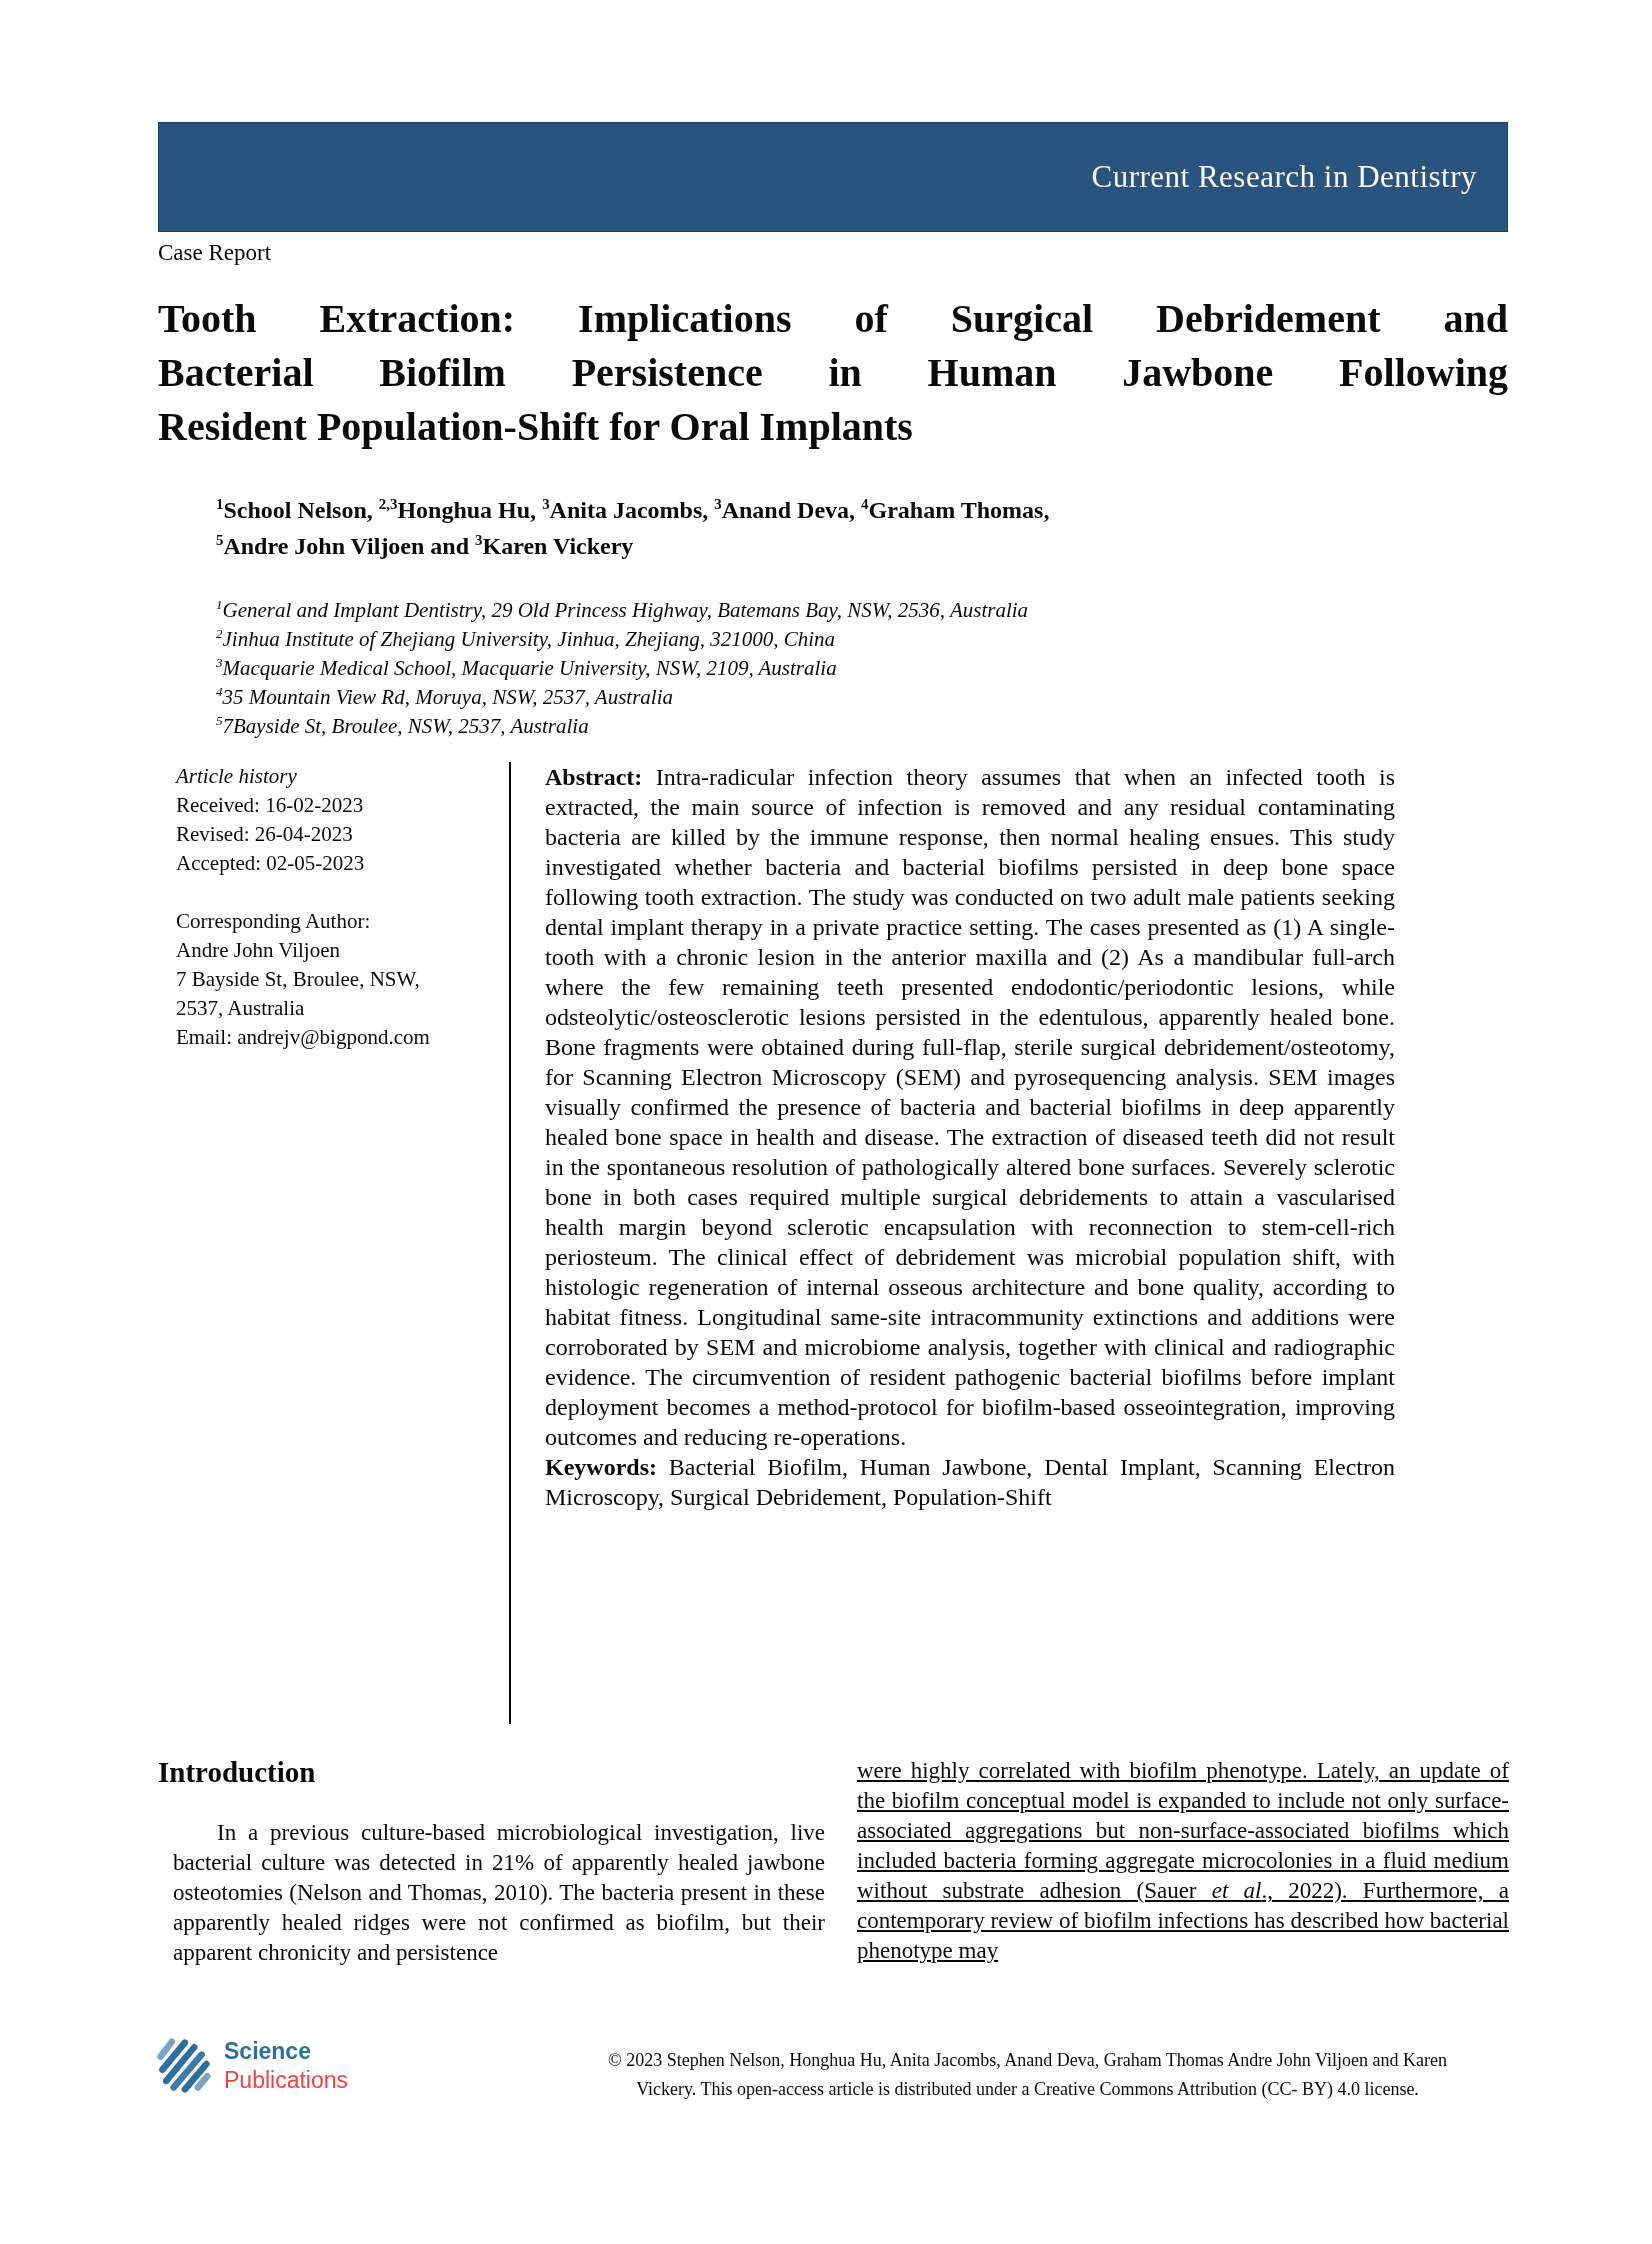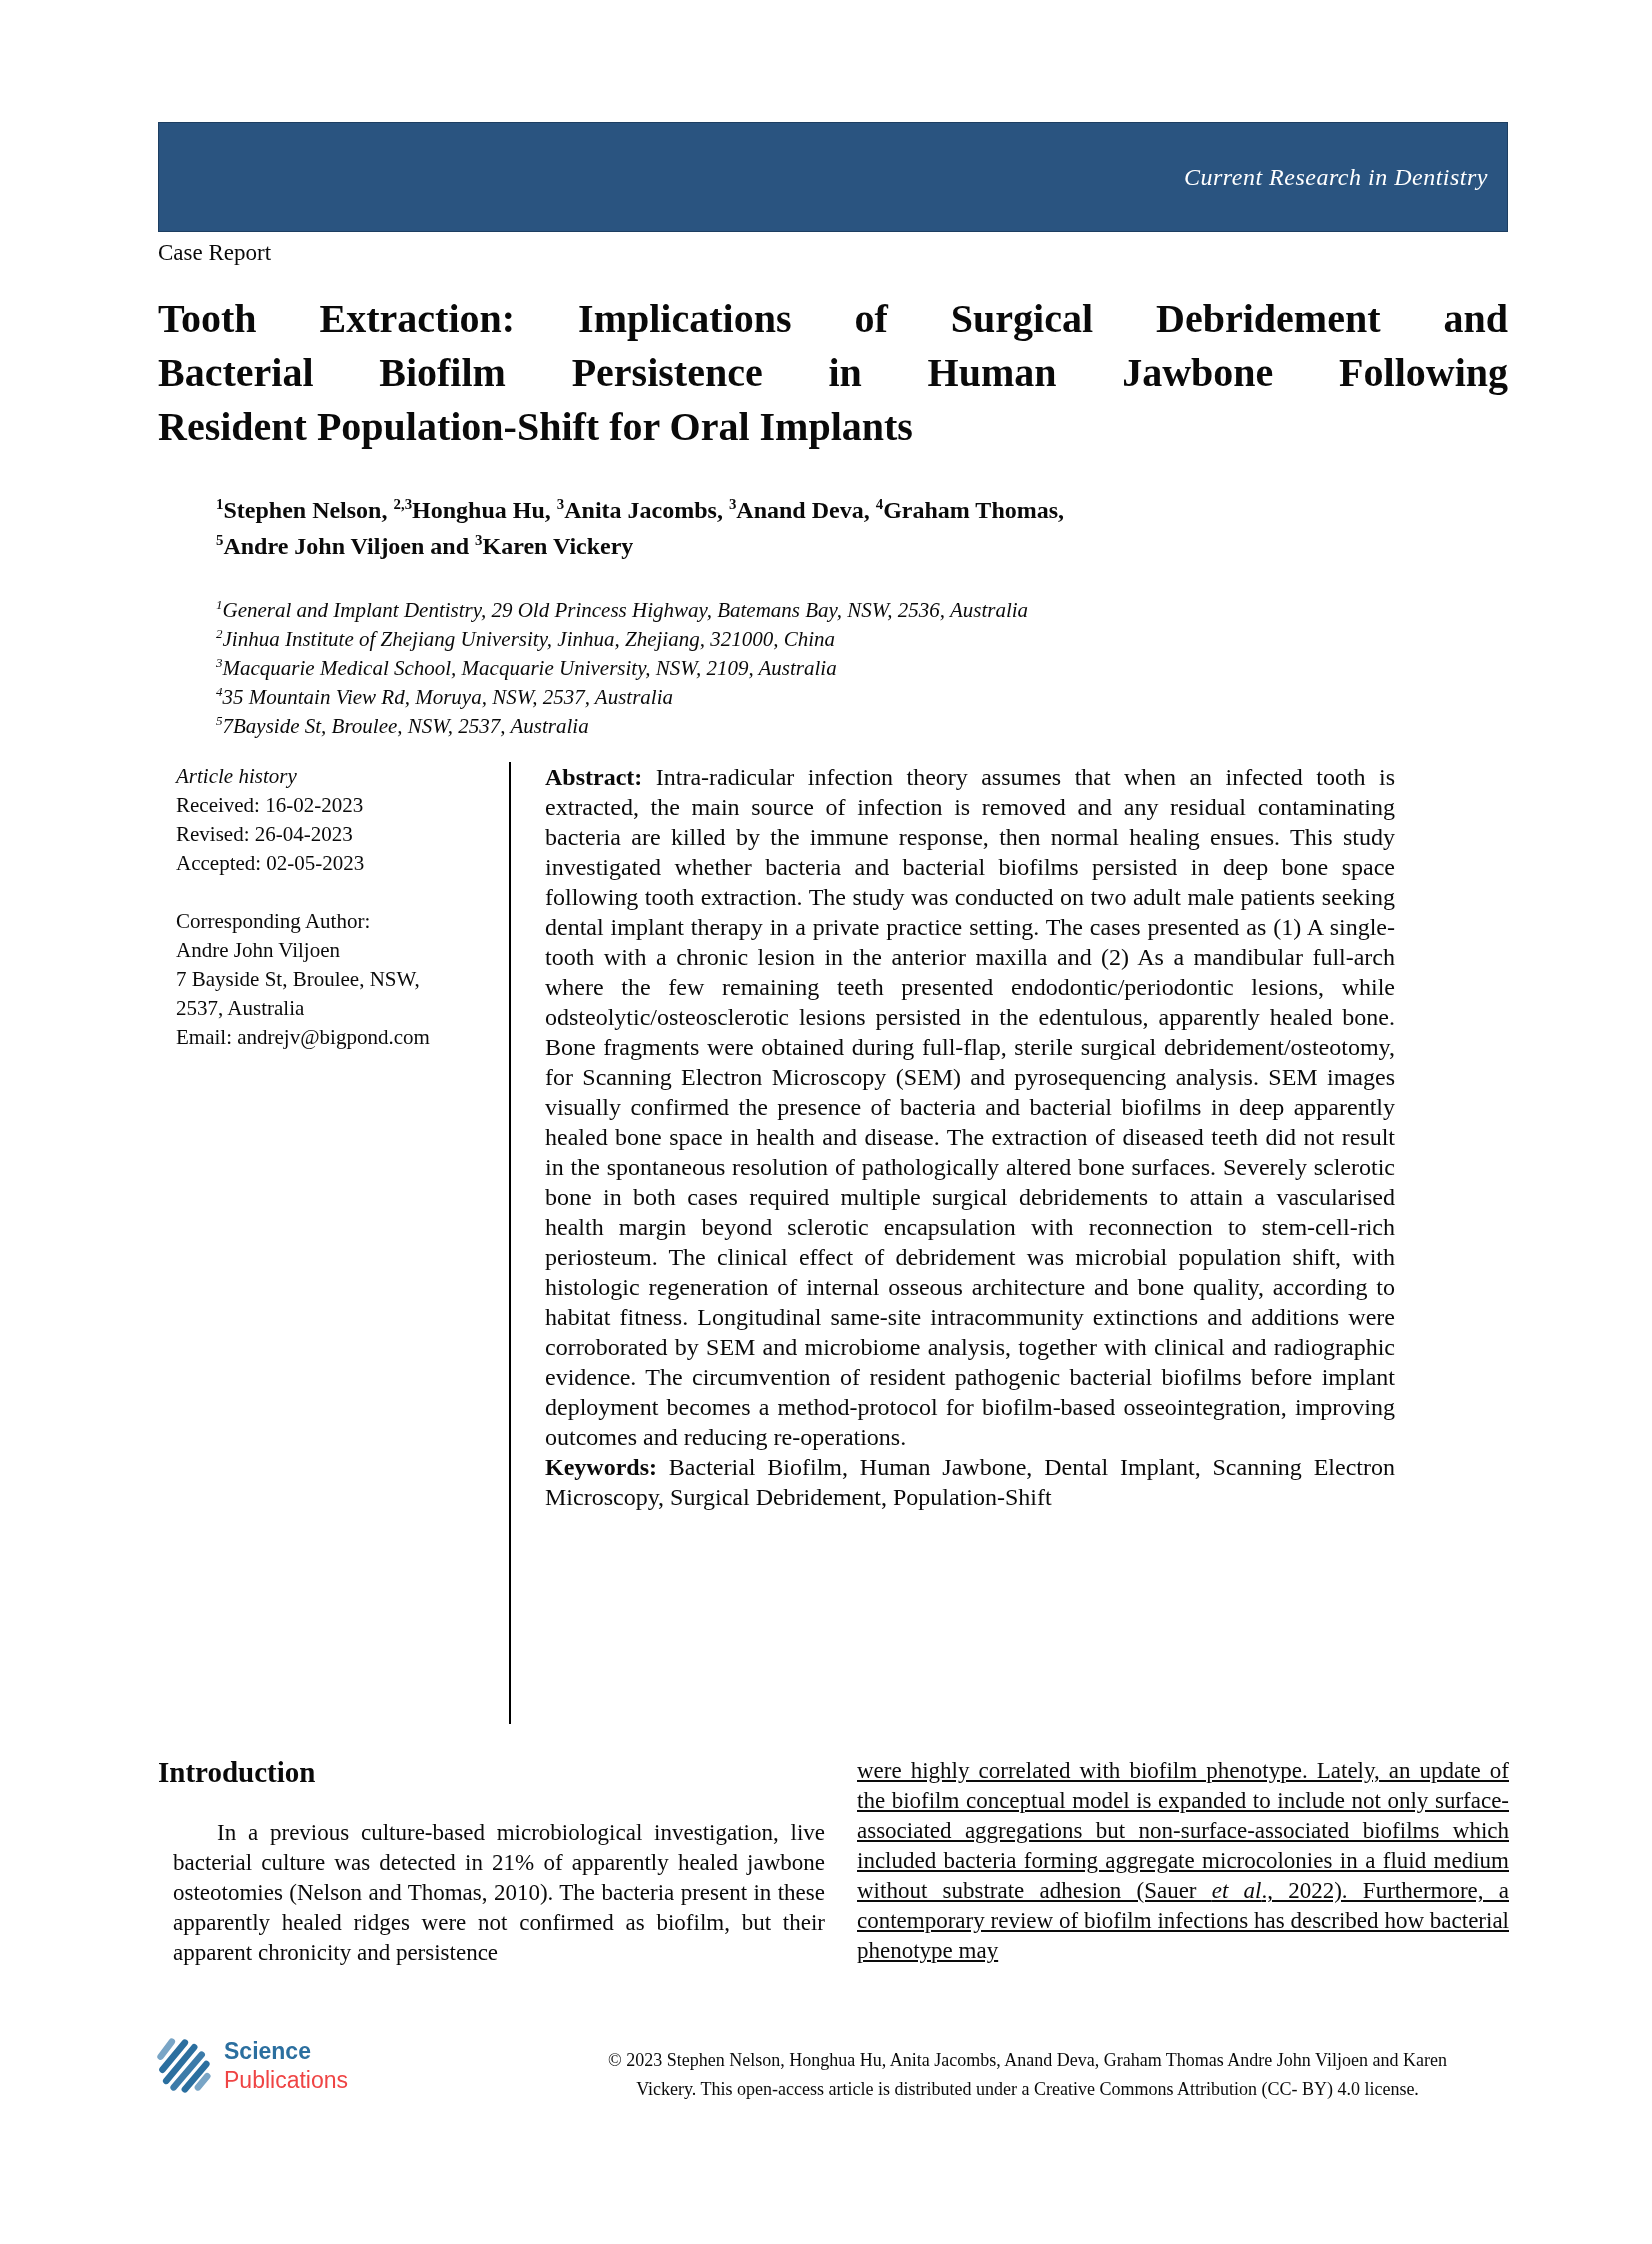--- a/index.html
+++ b/index.html
@@ -9,21 +9,21 @@
   }
   .abs{position:absolute;}
 
   
   .banner{
     left:158px;top:122px;width:1350px;height:110px;
     background:#2A5480;border:1px solid #1d3e61;box-sizing:border-box;
     display:flex;align-items:center;justify-content:flex-end;
   }
   .journal-name{
-    color:#ffffff;font-style:italic;font-size:24px;padding-right:19px;
+    color:#ffffff;font-size:31px;padding-right:30px;
     letter-spacing:0.5px;
   }
 
   .case-report{left:158px;top:240px;font-size:23px;}
 
   
   .title{left:158px;top:292px;width:1350px;font-size:40px;font-weight:bold;line-height:54px;}
   .title .jline{text-align:justify;text-align-last:justify;}
   .title .lastline{text-align:left;}
 
@@ -68,21 +68,21 @@
 
 <div class="abs case-report">Case Report</div>
 
 <div class="abs title">
   <div class="jline">Tooth Extraction: Implications of Surgical Debridement and</div>
   <div class="jline">Bacterial Biofilm Persistence in Human Jawbone Following</div>
   <div class="lastline">Resident Population-Shift for Oral Implants</div>
 </div>
 
 <div class="abs authors">
-  <div><sup>1</sup><span>Stephen Nelson, </span><sup>2,3</sup><span>Honghua Hu, </span><sup>3</sup><span>Anita Jacombs, </span><sup>3</sup><span>Anand Deva, </span><sup>4</sup><span>Graham Thomas,</span></div>
+  <div><sup>1</sup><span>School Nelson, </span><sup>2,3</sup><span>Honghua Hu, </span><sup>3</sup><span>Anita Jacombs, </span><sup>3</sup><span>Anand Deva, </span><sup>4</sup><span>Graham Thomas,</span></div>
   <div><sup>5</sup><span>Andre John Viljoen and </span><sup>3</sup><span>Karen Vickery</span></div>
 </div>
 
 <div class="abs affiliations">
   <div><sup>1</sup><span>General and Implant Dentistry, 29 Old Princess Highway, Batemans Bay, NSW, 2536, Australia</span></div>
   <div><sup>2</sup><span>Jinhua Institute of Zhejiang University, Jinhua, Zhejiang, 321000, China</span></div>
   <div><sup>3</sup><span>Macquarie Medical School, Macquarie University, NSW, 2109, Australia</span></div>
   <div><sup>4</sup><span>35 Mountain View Rd, Moruya, NSW, 2537, Australia</span></div>
   <div><sup>5</sup><span>7Bayside St, Broulee, NSW, 2537, Australia</span></div>
 </div>

